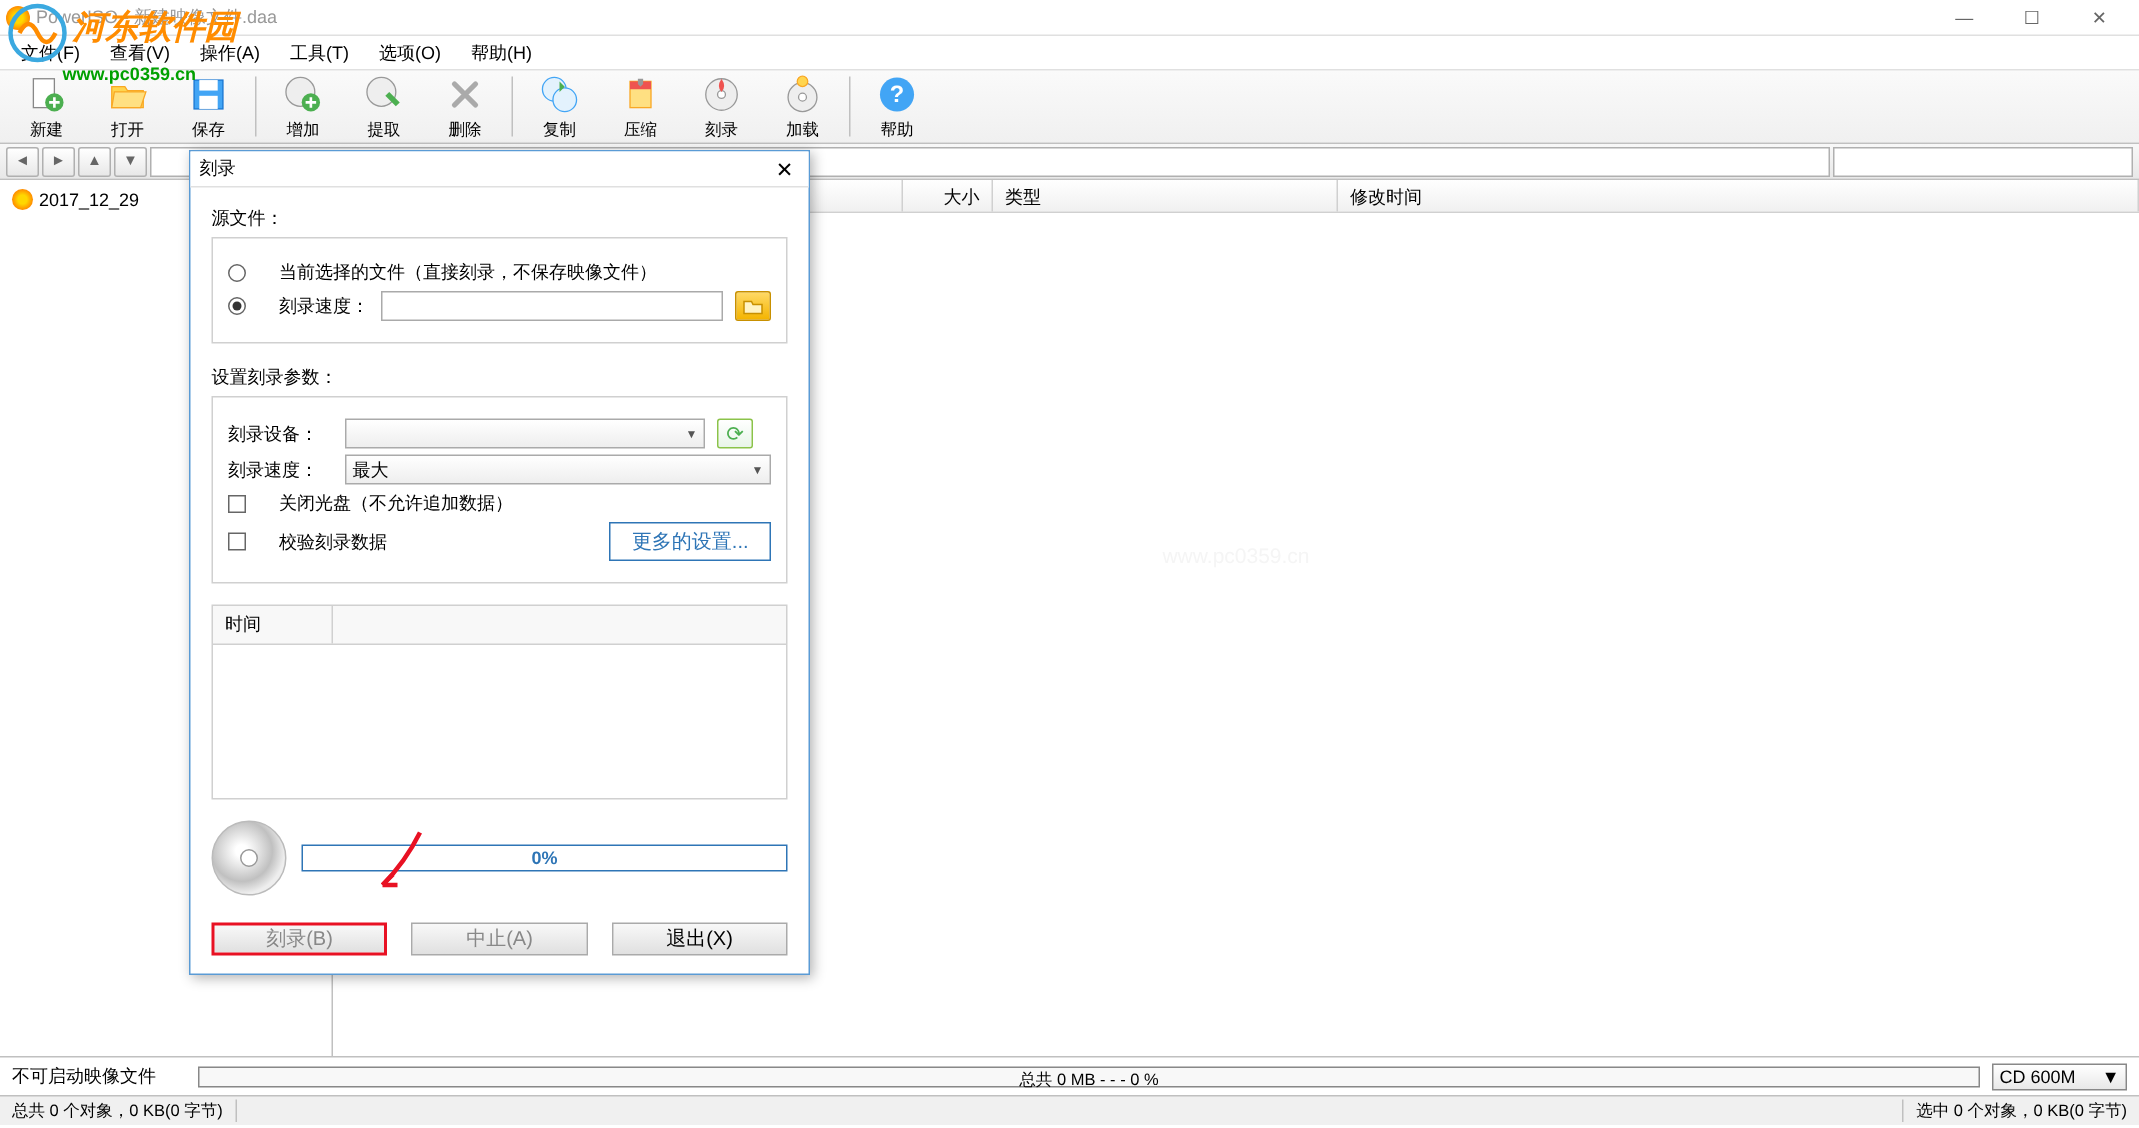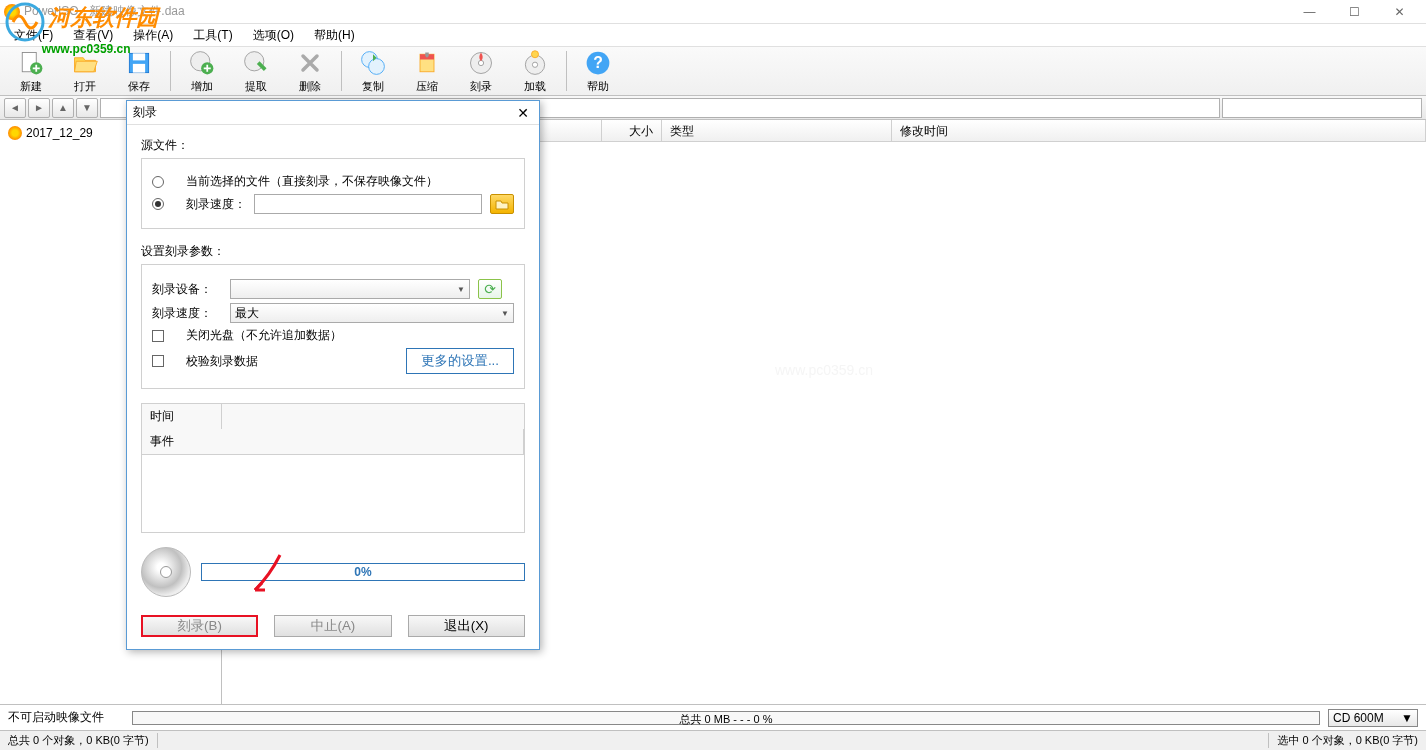--- a/index.html
+++ b/index.html
@@ -340,21 +340,20 @@
           <span class="check-box"></span>
           <span>校验刻录数据</span>
         </label>
         <button class="link-btn">更多的设置...</button>
       </div>
     </div>
 
     <div class="log-table">
       <div class="log-header">
         <div class="log-col time">时间</div>
-        <div class="log-col event">事件</div>
       </div>
     </div>
 
     <div class="progress-row">
       <div class="disc-image"></div>
       <div class="progress-track">
         <div class="progress-text">0%</div>
       </div>
     </div>
 

